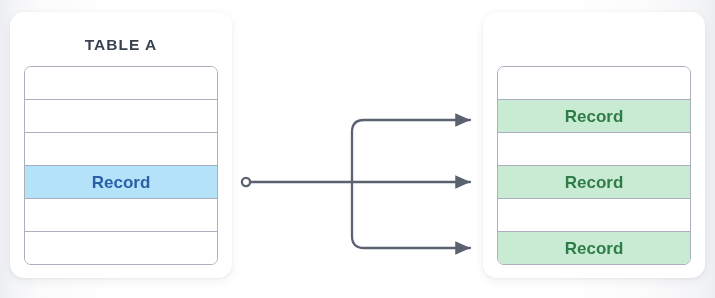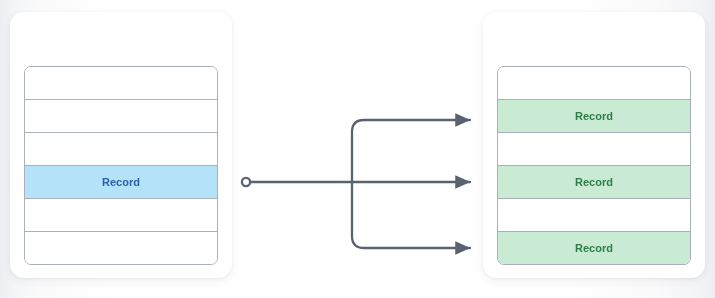--- a/index.html
+++ b/index.html
@@ -69,21 +69,21 @@
     display: flex;
     flex-direction: column;
     background: #ffffff;
   }
   .row {
     flex: 1 1 0;
     border-bottom: 1px solid #a9b0bb;
     display: flex;
     align-items: center;
     justify-content: center;
-    font-size: 11px;
+    font-size: 17px;
     font-weight: bold;
     box-sizing: border-box;
     background: #ffffff;
   }
   .row:last-child { border-bottom: none; }
 
   .row.blue {
     background: #b3e2f9;
     color: #2c5fa8;
   }
@@ -101,20 +101,21 @@
     width: 715px;
     height: 298px;
   }
 </style>
 </head>
 <body>
 
 <div id="stage">
 
   <div class="card" id="card-a">
+    <div class="card-title">TABLE A</div>
     <div class="table">
       <div class="row">
         <span class="row-label"></span>
       </div>
       <div class="row">
         <span class="row-label"></span>
       </div>
       <div class="row">
         <span class="row-label"></span>
       </div>

